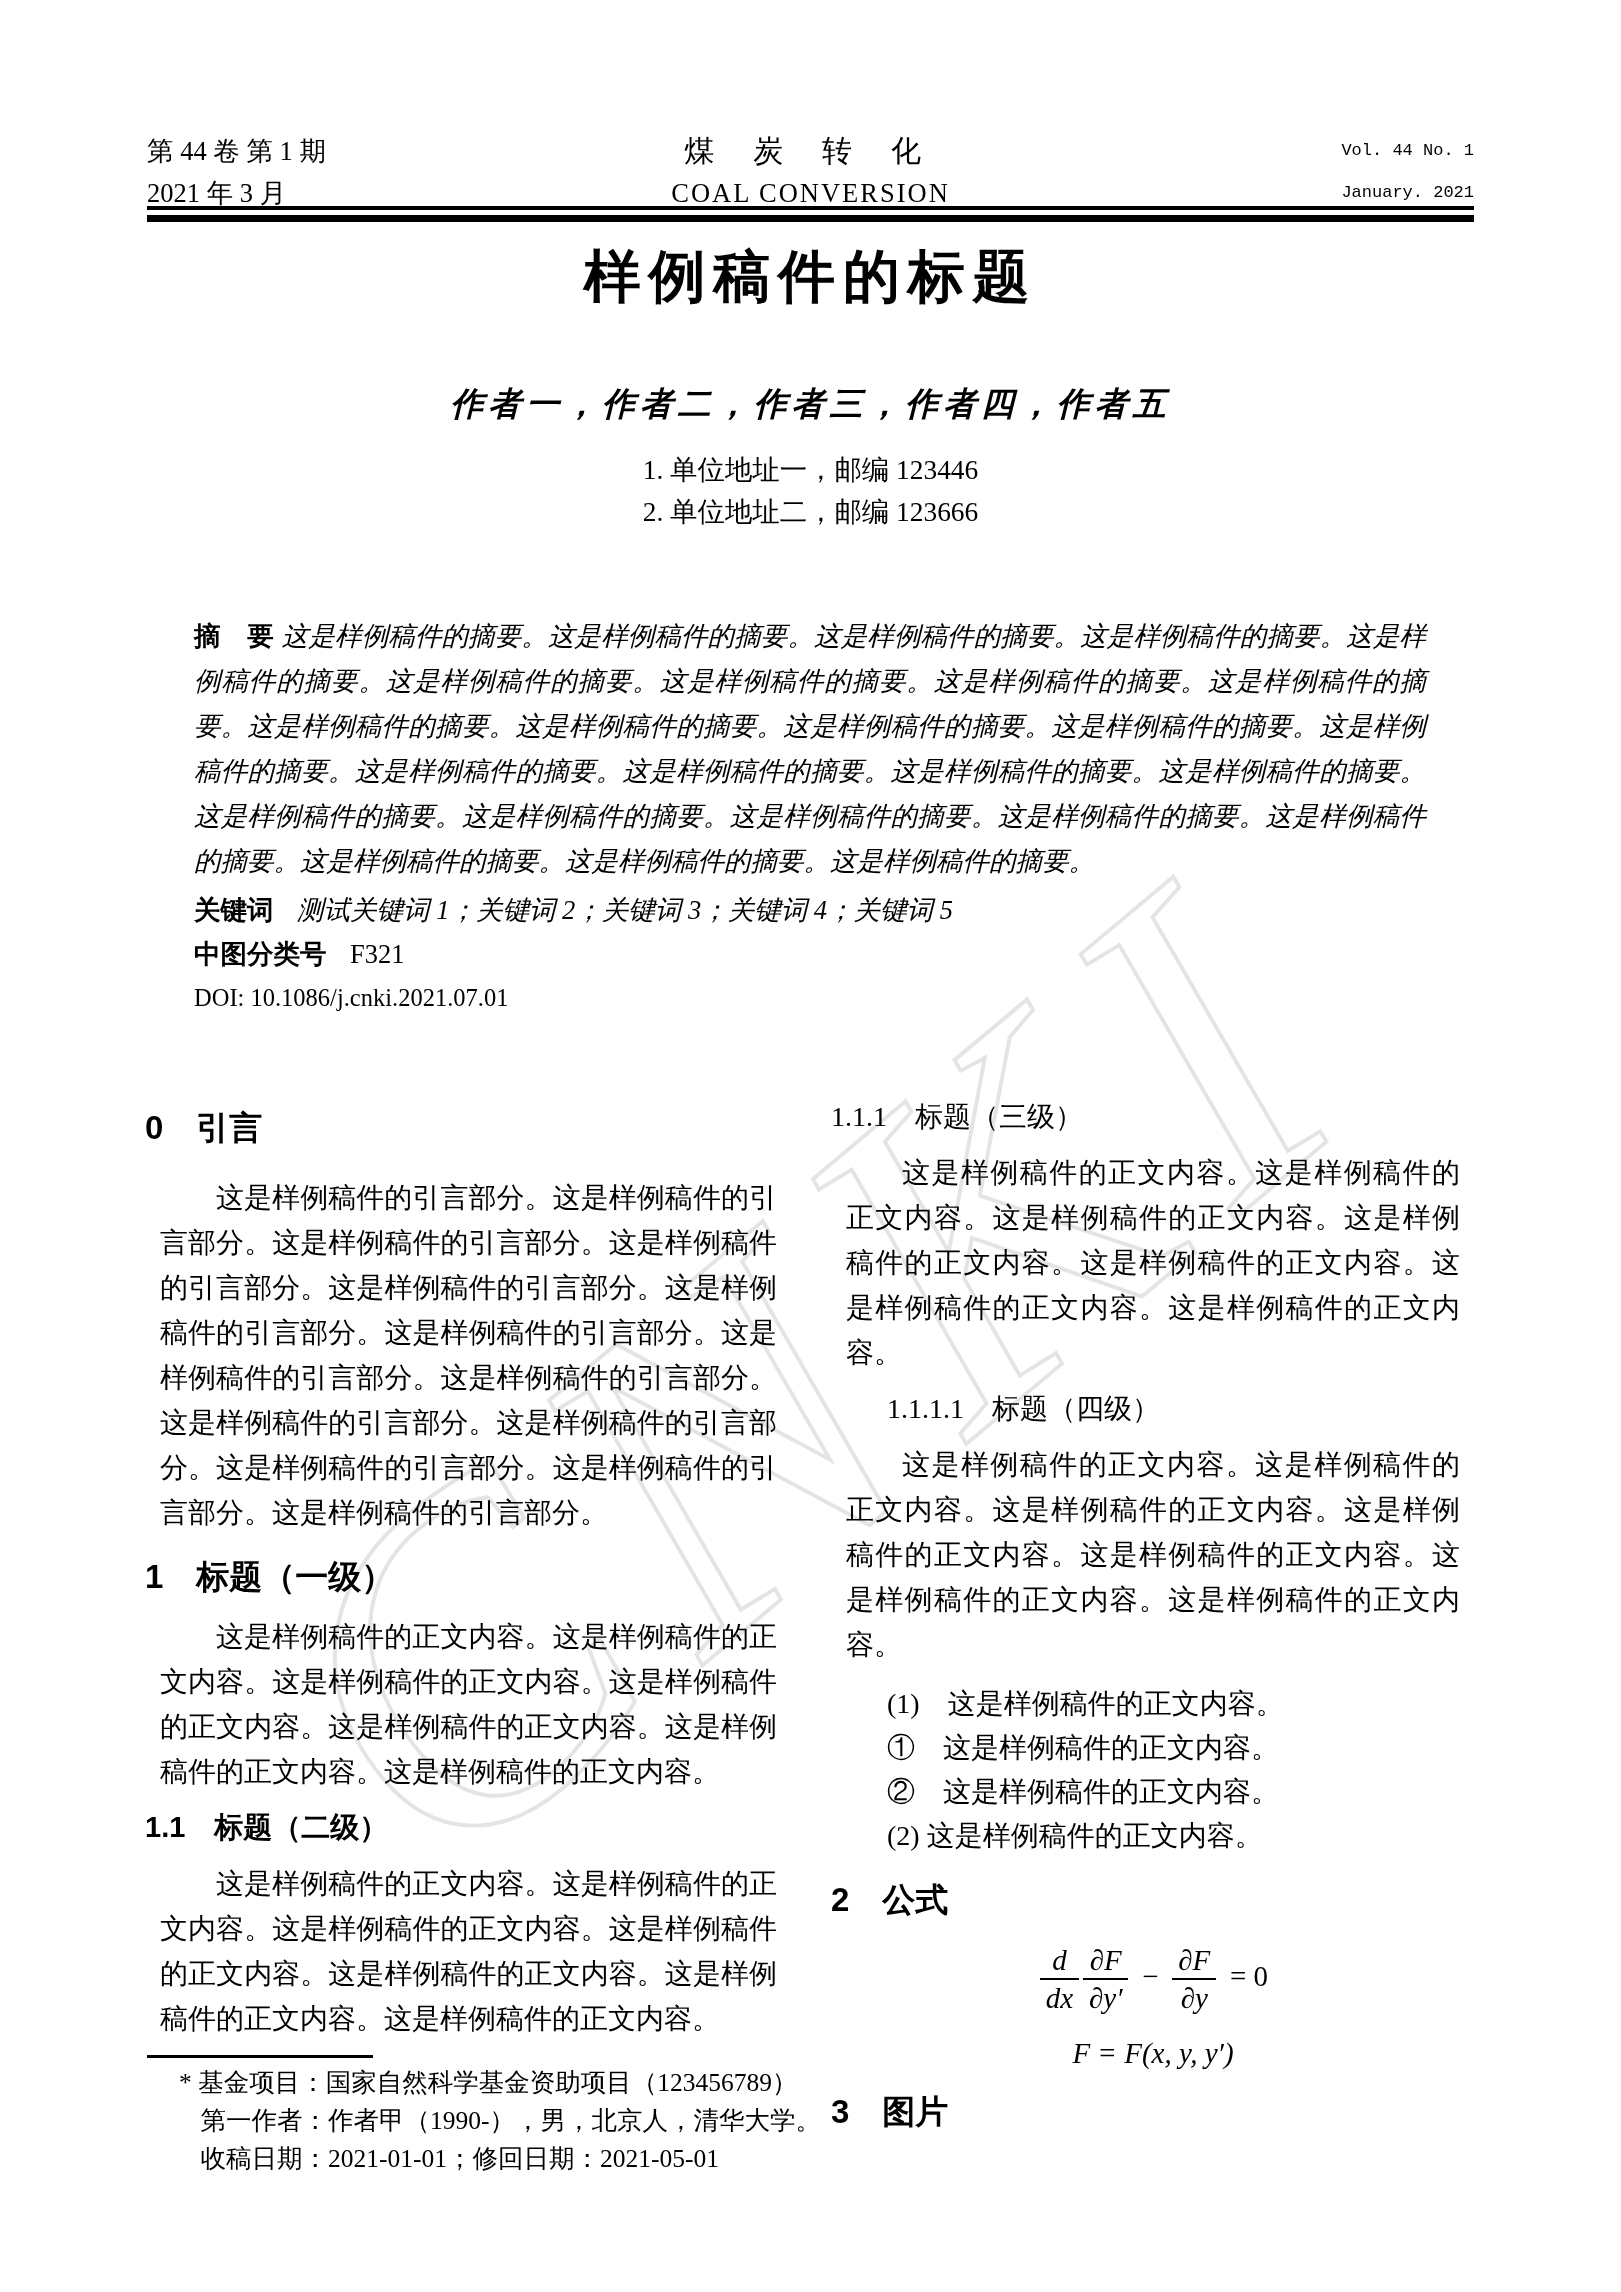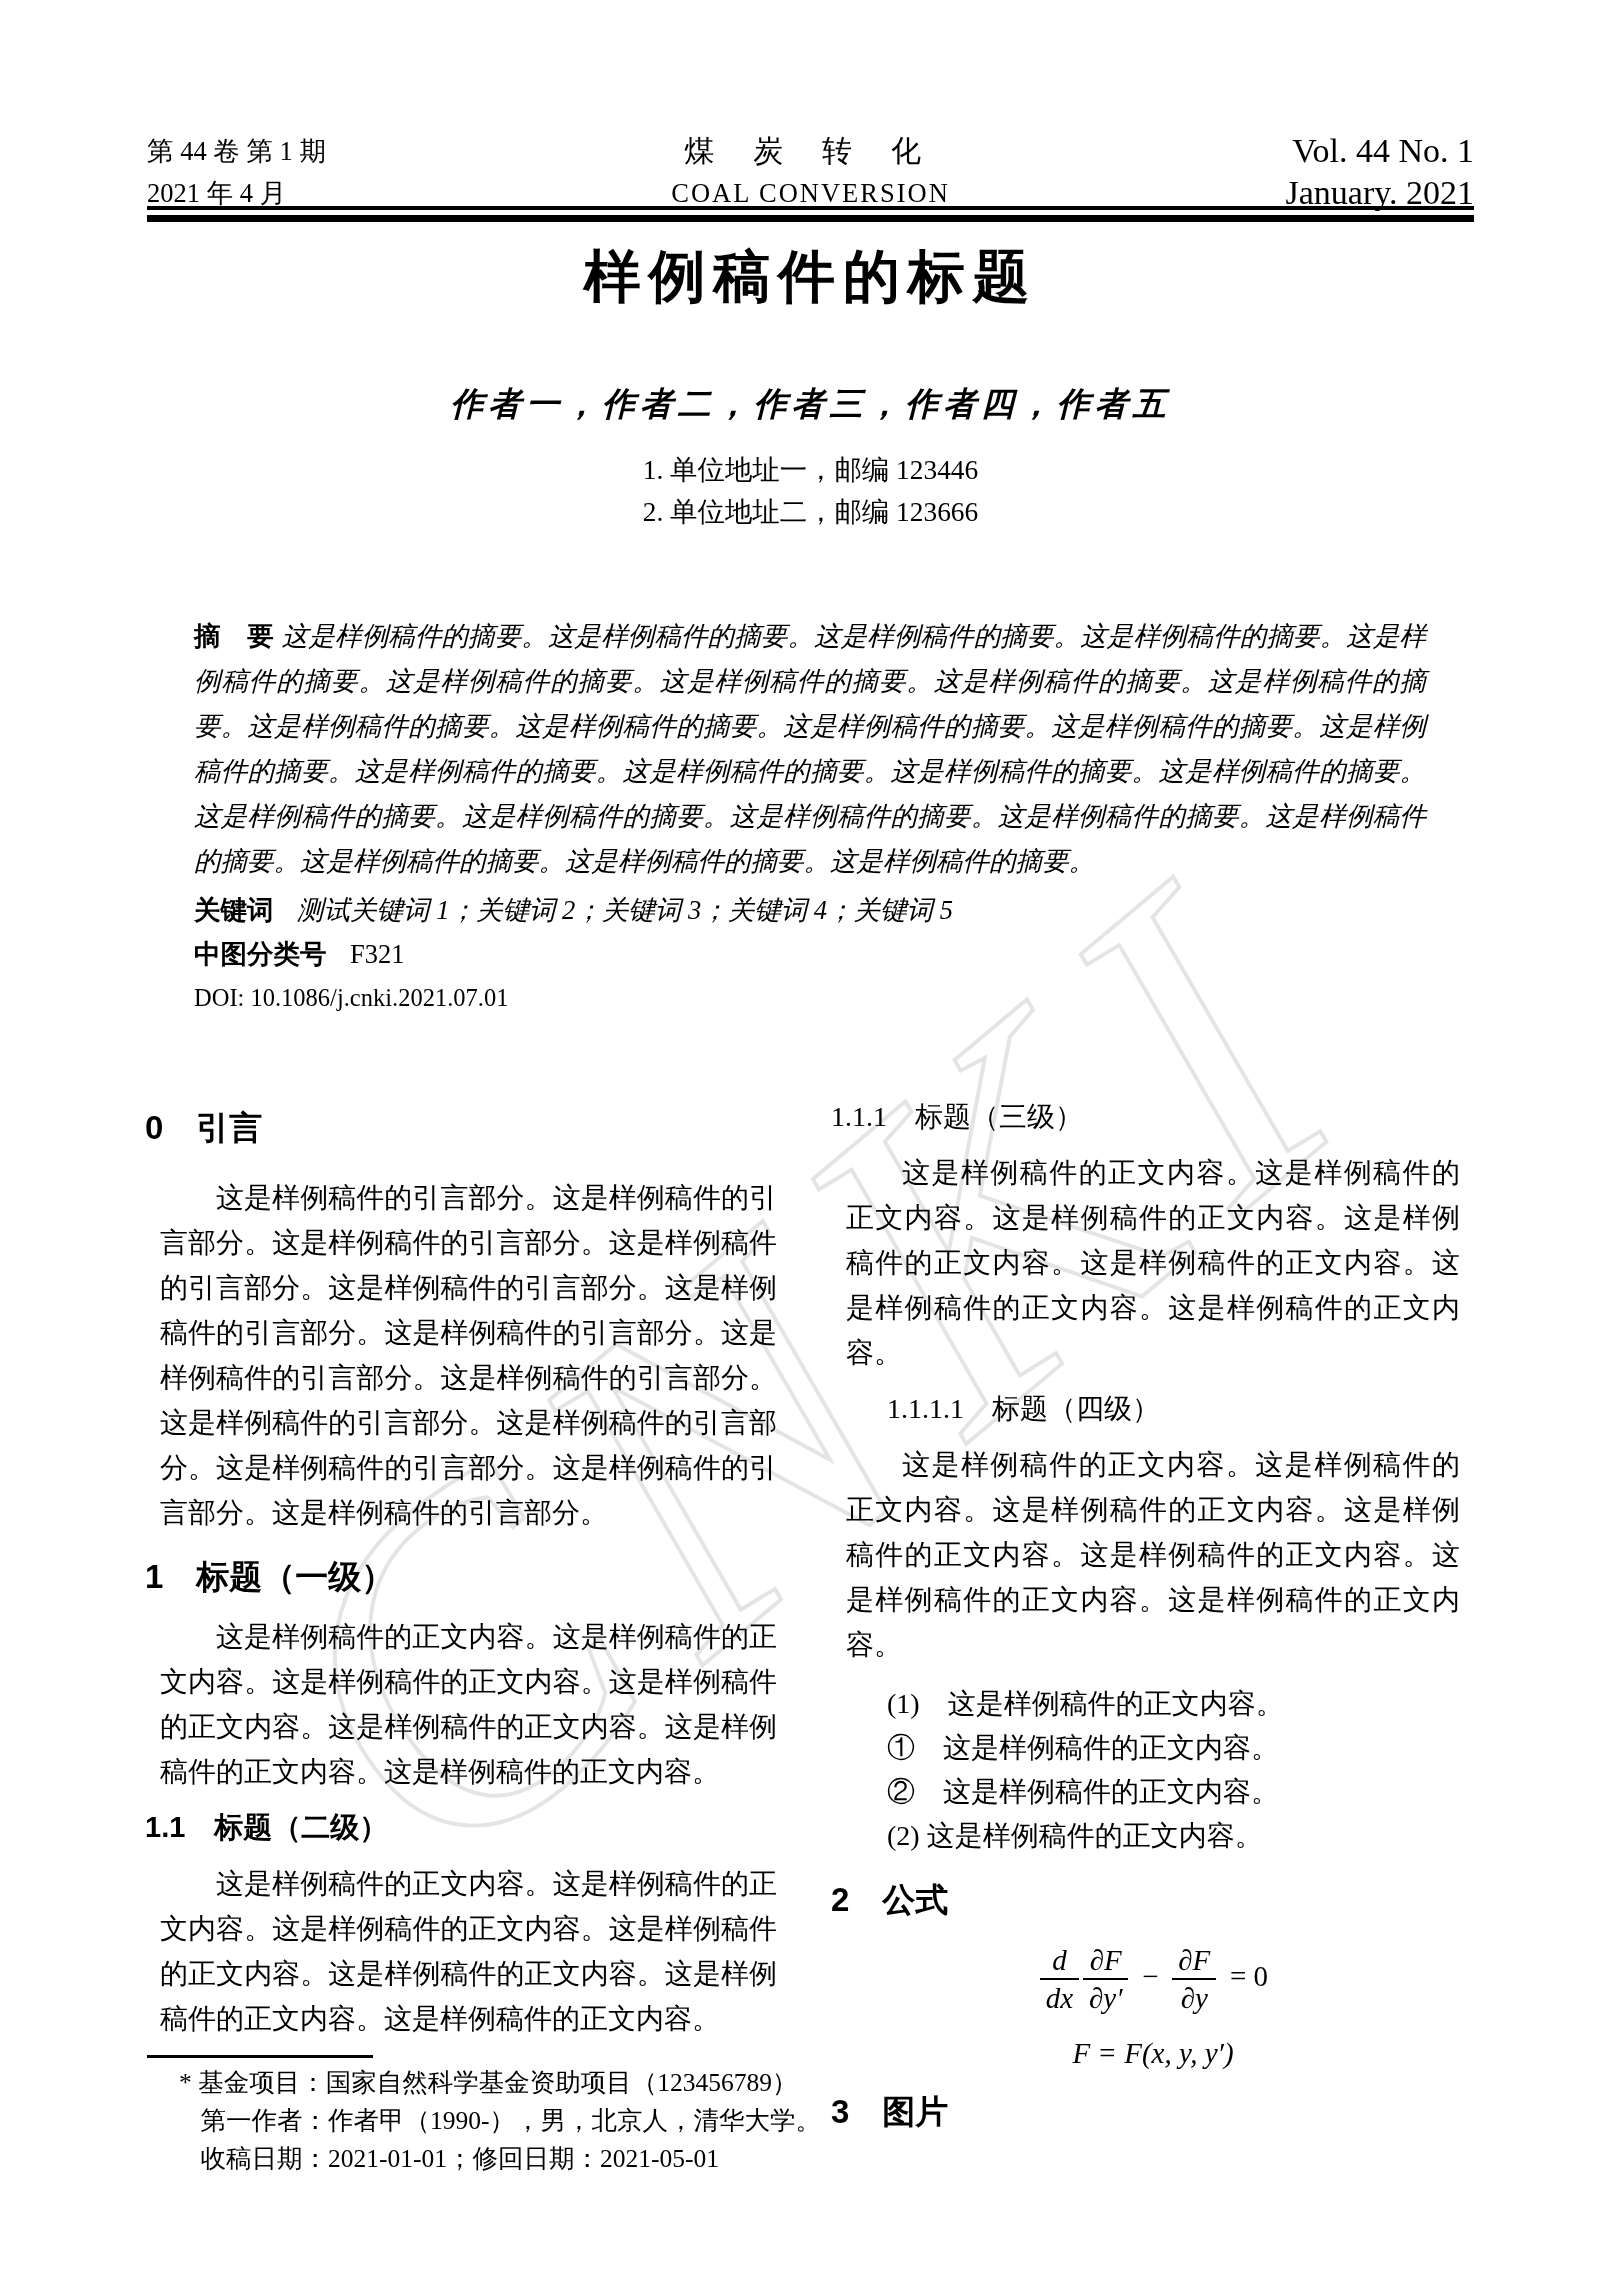--- a/index.html
+++ b/index.html
@@ -16,21 +16,21 @@
   
   .watermark { position: absolute; left: 0; top: 0; z-index: 0; }
 
   .layer { position: absolute; left: 0; top: 8px; width: 100%; height: 100%; z-index: 1; }
 
   
   .hdr-left  { position: absolute; left: 147px;  top: 122px; font-size: 26.5px; line-height: 42px; }
   .hdr-center{ position: absolute; left: 0; width: 100%; top: 122px; text-align: center; }
   .hdr-center .cn { font-size: 30px; letter-spacing: 15.7px; line-height: 42px; }
   .hdr-center .en { font-size: 26.5px; letter-spacing: 2px;  line-height: 42px; }
-  .hdr-right { position: absolute; right: 147px; top: 122px; text-align: right; font-size: 34px; line-height: 42px; }
+  .hdr-right { position: absolute; right: 147px; top: 122px; text-align: right; font-size: 17px; line-height: 42px; font-family: Liberation Mono, monospace; }
 
   .rule-a { position: absolute; left: 147px; right: 147px; top: 198px; height: 3.9px; background: #000; }
   .rule-b { position: absolute; left: 147px; right: 147px; top: 207px; height: 6.9px; background: #000; }
 
   
   .title   { position: absolute; left: 0; width: 100%; top: 231px; text-align: center;
              font-weight: bold; font-size: 57px; letter-spacing: 7.8px;
              font-family: "Liberation Sans", "DejaVu Sans", sans-serif; }
   .authors { position: absolute; left: 0; width: 100%; top: 374px; text-align: center;
              font-size: 33px; font-style: italic; letter-spacing: 4.9px; font-weight: bold; }
@@ -89,21 +89,21 @@
 <div class="page">
 
   <svg class="watermark" width="1621" height="2293" viewBox="0 0 1654 2339" aria-hidden="true">
     <text x="930" y="1520" transform="rotate(-40 930 1520)" text-anchor="middle" font-size="470" font-style="italic" letter-spacing="40" fill="none" stroke="#e4e4e4" stroke-width="4">CNKI</text>
   </svg>
 
   <div class="layer">
 
     <div class="hdr-left">
       <div>第 44 卷 第 1 期</div>
-      <div>2021 年 4 月</div>
+      <div>2021 年 3 月</div>
     </div>
     <div class="hdr-center">
       <div class="cn">煤 炭 转 化</div>
       <div class="en">COAL CONVERSION</div>
     </div>
     <div class="hdr-right">
       <div>Vol. 44 No. 1</div>
       <div>January. 2021</div>
     </div>
     <div class="rule-a"></div>

